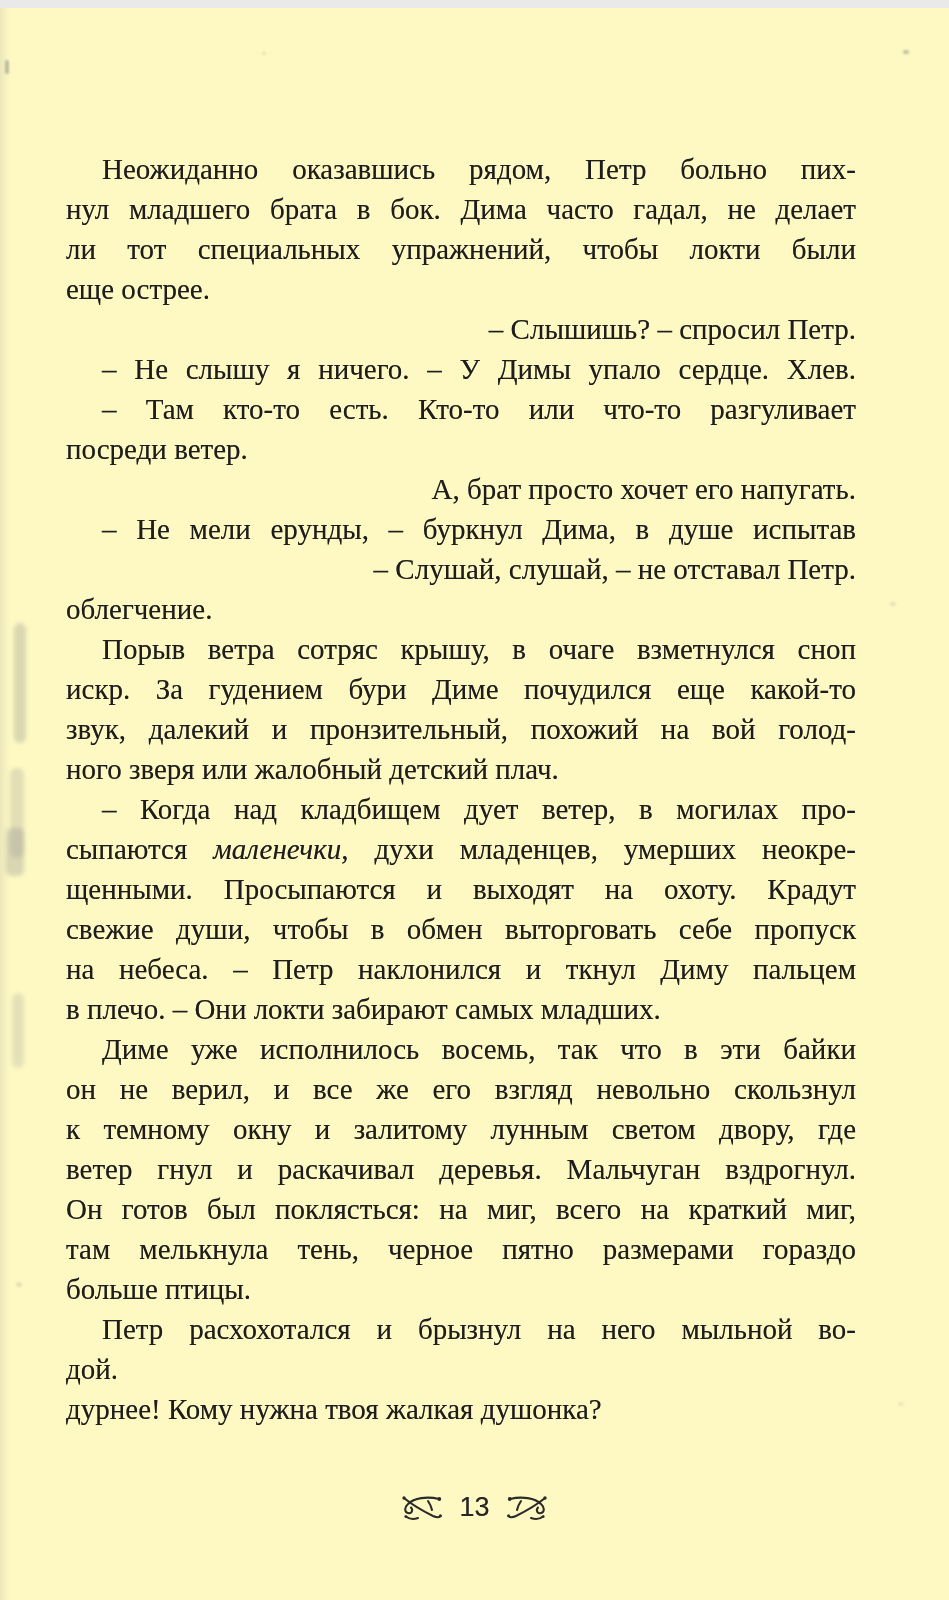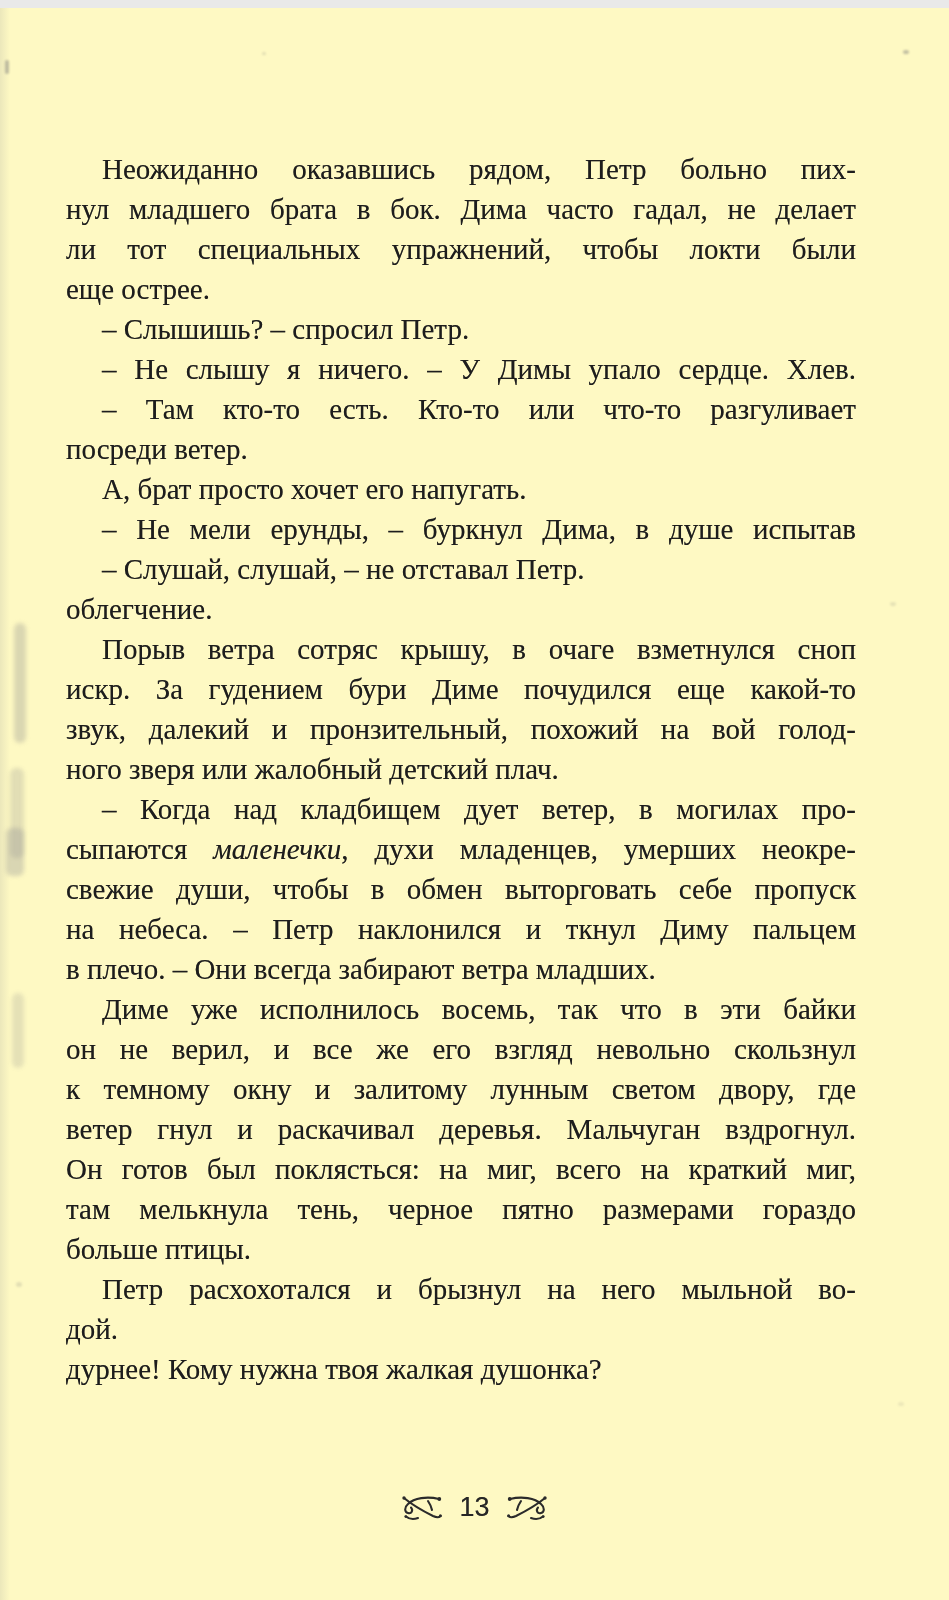--- a/index.html
+++ b/index.html
@@ -13,21 +13,21 @@
   .textblock{
     position:absolute;
     left:66px;top:141px;width:790px;
     font-family:"Liberation Serif","DejaVu Serif",serif;
     font-size:29px;line-height:40px;
     color:#1d1d1d;
     text-shadow:0 0 0.6px rgba(25,25,25,0.55);
   }
   .line{height:40px;text-align:left;}
   .line.just{text-align:justify;text-align-last:justify;}
-  .line.indent{padding-left:36px;}
+  .line.indent{padding-left:36px;text-align:right;}
   .line i{}
   .footer{
     position:absolute;
     left:0;top:1484px;width:100%;
     display:flex;justify-content:center;align-items:center;gap:17px;
   }
   .pagenum{
     font-family:"Liberation Sans","DejaVu Sans",sans-serif;
     font-size:27px;color:#262626;
     text-shadow:0 0 0.6px rgba(25,25,25,0.5);
@@ -60,23 +60,24 @@
       <div class="line indent"><span>А, брат просто хочет его напугать.</span></div>
       <div class="line indent just"><span>– Не мели ерунды, – буркнул Дима, в душе испытав</span></div>
       <div class="line indent"><span>– Слушай, слушай, – не отставал Петр.</span></div>
       <div class="line"><span>облегчение.</span></div>
       <div class="line indent just"><span>Порыв ветра сотряс крышу, в очаге взметнулся сноп</span></div>
       <div class="line just"><span>искр. За гудением бури Диме почудился еще какой-то</span></div>
       <div class="line just"><span>звук, далекий и пронзительный, похожий на вой голод-</span></div>
       <div class="line"><span>ного зверя или жалобный детский плач.</span></div>
       <div class="line indent just"><span>– Когда над кладбищем дует ветер, в могилах про-</span></div>
       <div class="line just"><span>сыпаются </span><i>маленечки</i><span>, духи младенцев, умерших неокре-</span></div>
+      <div class="line just"><span>щенными. Просыпаются и выходят на охоту. Крадут</span></div>
       <div class="line just"><span>свежие души, чтобы в обмен выторговать себе пропуск</span></div>
       <div class="line just"><span>на небеса. – Петр наклонился и ткнул Диму пальцем</span></div>
-      <div class="line"><span>в плечо. – Они всегда забирают ветра младших.</span></div>
+      <div class="line"><span>в плечо. – Они локти забирают самых младших.</span></div>
       <div class="line indent just"><span>Диме уже исполнилось восемь, так что в эти байки</span></div>
       <div class="line just"><span>он не верил, и все же его взгляд невольно скользнул</span></div>
       <div class="line just"><span>к темному окну и залитому лунным светом двору, где</span></div>
       <div class="line just"><span>ветер гнул и раскачивал деревья. Мальчуган вздрогнул.</span></div>
       <div class="line just"><span>Он готов был поклясться: на миг, всего на краткий миг,</span></div>
       <div class="line just"><span>там мелькнула тень, черное пятно размерами гораздо</span></div>
       <div class="line"><span>больше птицы.</span></div>
       <div class="line indent just"><span>Петр расхохотался и брызнул на него мыльной во-</span></div>
       <div class="line"><span>дой.</span></div>
       <div class="line"><span>дурнее! Кому нужна твоя жалкая душонка?</span></div>

